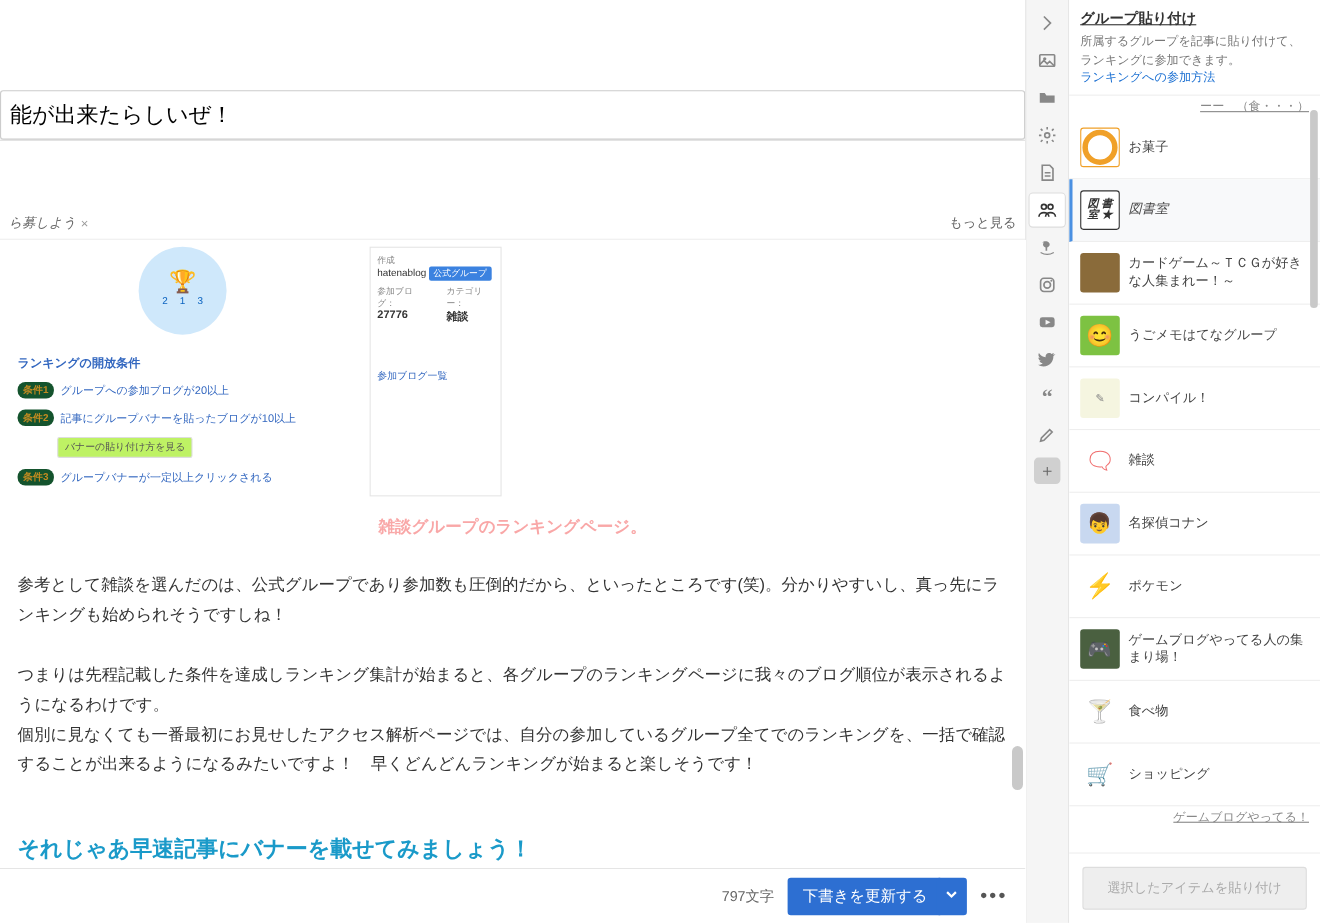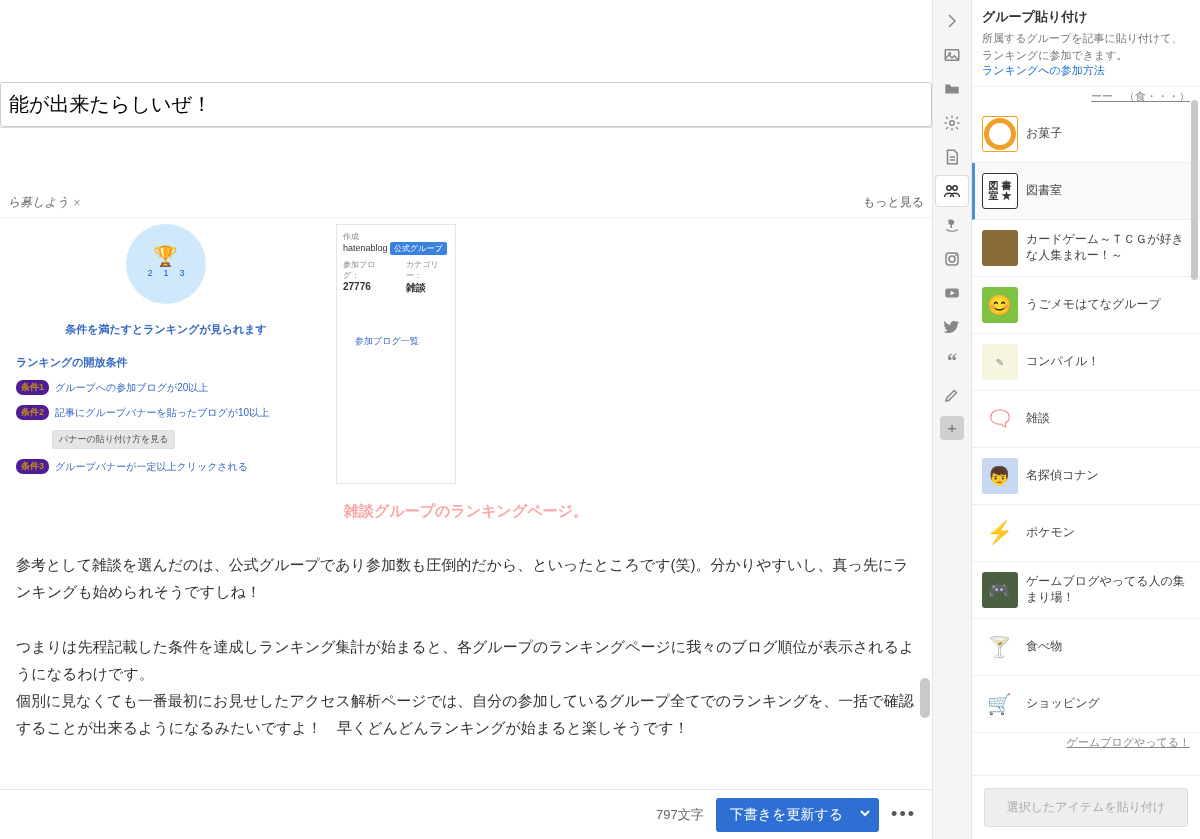--- a/index.html
+++ b/index.html
@@ -25,31 +25,31 @@
 .trophy-circle { width: 80px; height: 80px; border-radius: 50%; background: #cfe8fb; display: flex; align-items: center; justify-content: center; flex-direction: column; position: relative; }
 .trophy-glyph { color: #0b63c0; font-size: 20px; line-height: 1; }
 .podium { display: flex; gap: 2px; margin-top: 2px; }
 .podium-step { width: 14px; text-align: center; font-size: 9px; color: #0b63c0; }
 .podium-step.one { height: 14px; }
 .podium-step.two { height: 10px; }
 .podium-step.three { height: 8px; }
 .ranking-msg { text-align: center; font-size: 11px; color: #3468c0; font-weight: bold; margin-bottom: 18px; }
 .conditions-title { font-size: 11px; color: #3468c0; font-weight: bold; margin-bottom: 10px; }
 .cond-row { display: flex; align-items: center; gap: 6px; font-size: 10px; color: #3468c0; margin-bottom: 10px; }
-.cond-badge { background: #4c1d95; color: #c38b21; padding: 1px 5px; border-radius: 7px; font-size: 9px; font-weight: bold; }
+.cond-badge { background: #14532d; color: #c38b21; padding: 1px 5px; border-radius: 7px; font-size: 9px; font-weight: bold; }
 .cond-sub { margin-left: 36px; }
-.cond-btn { display: inline-block; background: #e5e5e5; border: 1px solid #ddd; padding: 2px 6px; font-size: 9px; color: #555; border-radius: 2px; }
+.cond-btn { display: inline-block; background: #bef264; border: 1px solid #ddd; padding: 2px 6px; font-size: 9px; color: #555; border-radius: 2px; }
 
 .embed-right { width: 120px; border: 1px solid #e5e5e5; padding: 6px; font-size: 9px; color: #555; }
 .embed-right .lbl { color: #888; font-size: 8px; }
 .embed-right .hatena { color: #333; }
 .official-badge { display: inline-block; background: #3b82e0; color: #fff; font-size: 8px; padding: 1px 4px; border-radius: 2px; }
 .embed-right .row2 { display: flex; gap: 20px; margin-top: 4px; }
 .embed-right .big { font-weight: bold; font-size: 10px; color: #333; }
-.embed-right .bloglist { color: #3468c0; font-size: 9px; margin-top: 40px; display: block; margin-left: 12px; }
+.embed-right .bloglist { color: #3468c0; font-size: 9px; margin-top: 40px; display: block; }
 
 .caption-pink { color: #f9a7a7; font-size: 15px; font-weight: bold; text-align: center; margin: 8px 0 30px 0; }
 .body-para { font-size: 15px; color: #333; line-height: 1.8; margin-bottom: 28px; }
 .heading-blue { color: #1a9ac9; font-size: 20px; font-weight: bold; margin-top: 50px; }
 
 .scrollbar-sim { position: absolute; right: 2px; top: 460px; width: 10px; height: 40px; background: #c9c9c9; border-radius: 5px; }
 
 
 .bottom-bar { position: absolute; left: 0; bottom: 0; width: 932px; height: 50px; background: #fff; border-top: 1px solid #e5e5e5; display: flex; align-items: center; justify-content: flex-end; gap: 12px; padding: 0 16px; }
 .char-count { font-size: 13px; color: #666; }
@@ -60,27 +60,27 @@
 
 
 .right-rail { position: absolute; left: 932px; top: 0; width: 40px; height: 839px; background: #f5f5f5; border-left: 1px solid #e5e5e5; border-right: 1px solid #e5e5e5; display: flex; flex-direction: column; align-items: center; padding-top: 6px; gap: 4px; }
 .rail-btn { width: 32px; height: 30px; display: flex; align-items: center; justify-content: center; color: #888; cursor: pointer; font-size: 16px; border-radius: 3px; }
 .rail-btn.active { background: #fff; color: #333; box-shadow: 0 0 0 1px #ddd; }
 .rail-btn svg { width: 18px; height: 18px; fill: currentColor; }
 .rail-btn.plus-box { background: #d0d0d0; width: 24px; height: 24px; border-radius: 4px; color: #666; font-size: 15px; margin-top: 2px; }
 
 .sidebar { position: absolute; left: 972px; top: 0; width: 228px; height: 839px; background: #fff; display: flex; flex-direction: column; }
 .sidebar-head { padding: 8px 10px; border-bottom: 1px solid #eee; }
-.sidebar-title { font-size: 13px; font-weight: bold; color: #333; margin-bottom: 4px; }
+.sidebar-title { font-size: 13px; font-weight: bold; color: #333; margin-bottom: 4px; text-decoration: underline; }
 .sidebar-desc { font-size: 11px; color: #777; line-height: 1.5; }
 .sidebar-link { font-size: 11px; color: #1a6fd2; cursor: pointer; }
 
 .group-list { flex: 1; overflow-y: auto; }
 .group-item { display: flex; align-items: center; gap: 8px; padding: 10px 10px; border-bottom: 1px solid #eee; cursor: pointer; }
-.group-item.selected { background: #f8f9fa; border-left: 3px solid #4a90e2; padding-left: 7px; }
+.group-item.selected { background: #f8f9fa; border-left: 3px solid #4a90e2; padding-left: 7px; font-style: italic; }
 .group-icon { width: 36px; height: 36px; border-radius: 3px; display: flex; align-items: center; justify-content: center; font-size: 14px; background: #ddd; flex-shrink: 0; overflow: hidden; }
 .group-label { font-size: 12px; color: #444; line-height: 1.3; }
 .group-clipped { font-size: 11px; color: #888; padding: 2px 10px; text-align: right; text-decoration: underline; }
 
 
 .gi-donut { background: #fff; border: 1px solid #f0a028; }
 .gi-donut::before { content: ""; width: 22px; height: 22px; border: 5px solid #f0a028; border-radius: 50%; display: block; }
 .gi-library { background: #fff; border: 1px solid #333; font-size: 10px; display: flex; flex-direction: column; line-height: 1; font-weight: bold; }
 .gi-card { background: #8a6b3a; }
 .gi-ugomemo { background: #7dc242; color: #fff; font-size: 20px; }
@@ -121,21 +121,20 @@
           <div class="trophy-block">
             <div class="trophy-circle">
               <span class="trophy-glyph">🏆</span>
               <div class="podium">
                 <div class="podium-step two">2</div>
                 <div class="podium-step one">1</div>
                 <div class="podium-step three">3</div>
               </div>
             </div>
           </div>
-          <div class="ranking-msg">条件を満たすとランキングが見られます</div>
           <div class="conditions-title">ランキングの開放条件</div>
           <div class="cond-row">
             <span class="cond-badge">条件1</span>
             <span>グループへの参加ブログが20以上</span>
           </div>
           <div class="cond-row">
             <span class="cond-badge">条件2</span>
             <span>記事にグループバナーを貼ったブログが10以上</span>
           </div>
           <div class="cond-sub"><span class="cond-btn">バナーの貼り付け方を見る</span></div>

